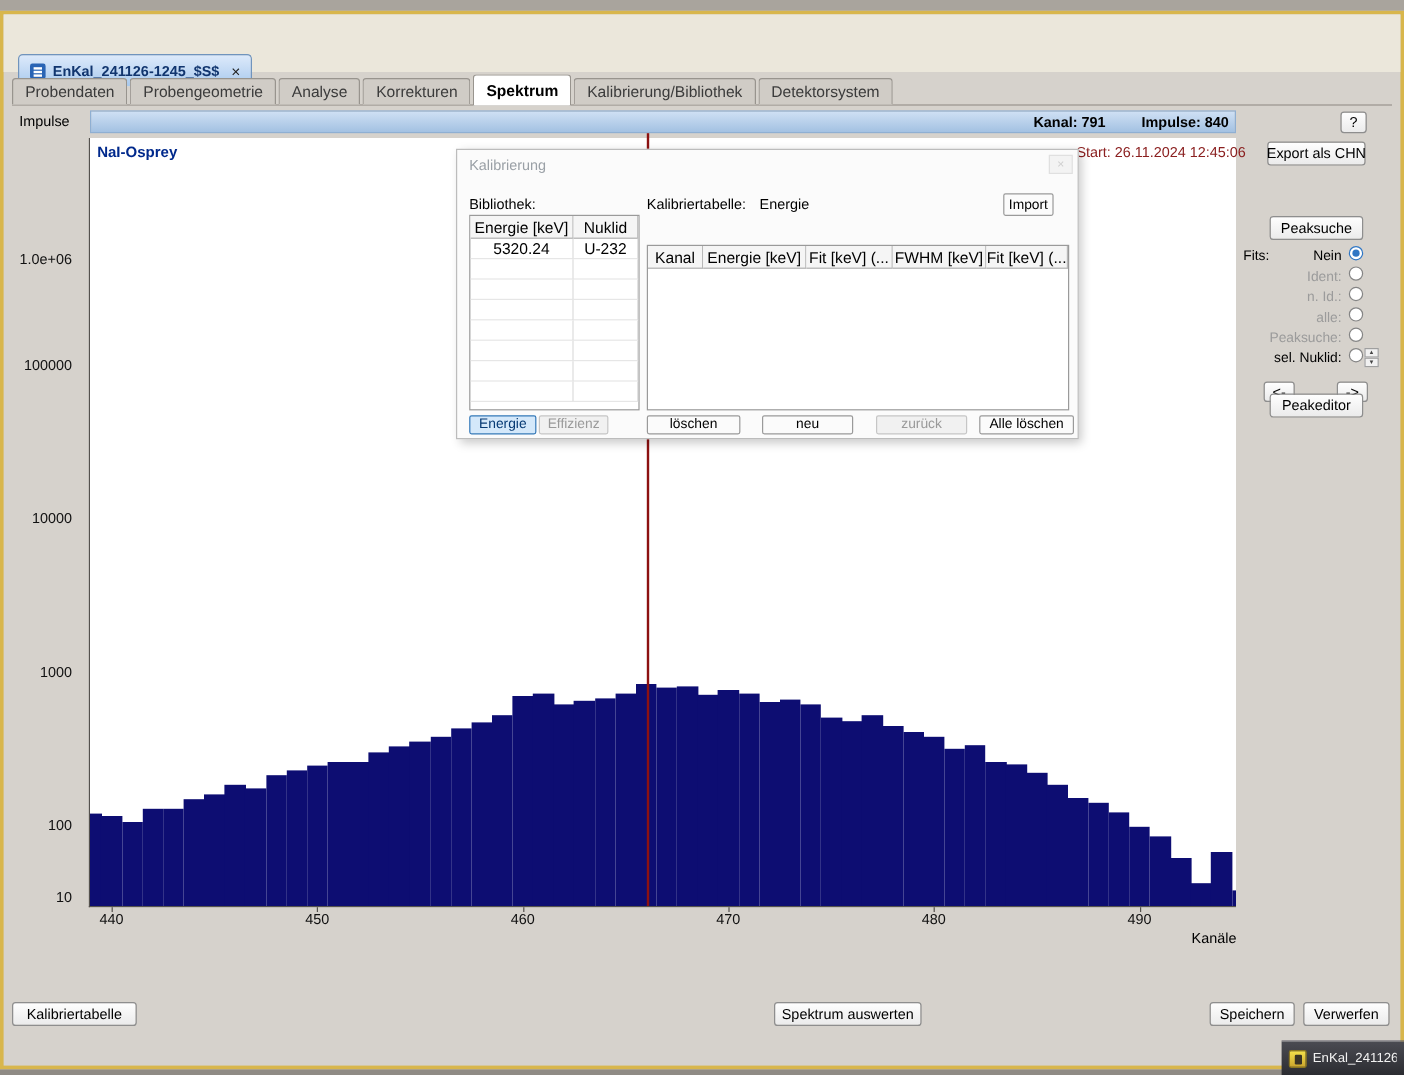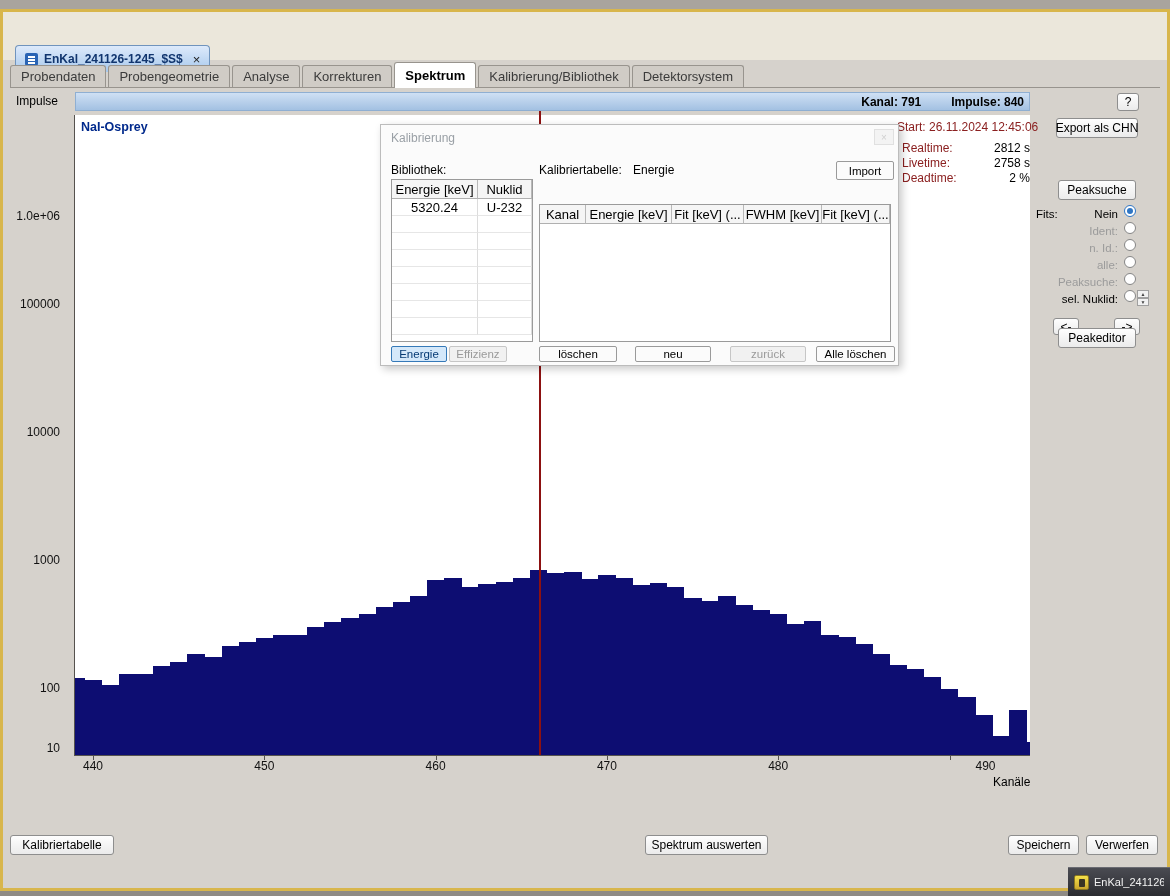--- a/index.html
+++ b/index.html
@@ -196,43 +196,29 @@
       <div class="xtick" style="left: 18px;">440</div>
       <div class="xmark" style="left: 189.3px;"></div>
       <div class="xtick" style="left: 189.3px;">450</div>
       <div class="xmark" style="left: 360.6px;"></div>
       <div class="xtick" style="left: 360.6px;">460</div>
       <div class="xmark" style="left: 531.9px;"></div>
       <div class="xtick" style="left: 531.9px;">470</div>
       <div class="xmark" style="left: 703.2px;"></div>
       <div class="xtick" style="left: 703.2px;">480</div>
       <div class="xmark" style="left: 874.5px;"></div>
-      <div class="xtick" style="left: 874.5px; margin-left: 36px;">490</div>
+      <div class="xtick" style="left: 874.5px;">490</div>
     </div>
   <div class="xaxis-name">Kanäle</div>
 
   <div class="btn" style="left:1117px; top:93px; width:22px; height:18px;">?</div>
   <div class="btn" style="left:1056px; top:118px; width:82px; height:20px;">Export als CHN</div>
 
   <div class="stats">
     <div class="start">Start: 26.11.2024 12:45:06</div>
-    <div id="stats-rows">
-        <div class="stat-row">
-          <span class="lbl">Realtime:</span>
-          <span class="val">2812 s</span>
-        </div>
-        <div class="stat-row">
-          <span class="lbl">Livetime:</span>
-          <span class="val">2758 s</span>
-        </div>
-        <div class="stat-row">
-          <span class="lbl">Deadtime:</span>
-          <span class="val">2 %</span>
-        </div>
-      </div>
   </div>
 
   <div class="btn" style="left:1058px; top:180px; width:78px; height:20px;">Peaksuche</div>
 
   <div class="fits" id="fits">
       <div class="fits-row">
         <span class="lblarea">
           <span class="prefix">Fits:</span>
           <span class="lbl">Nein</span>
         </span>
@@ -284,21 +270,21 @@
   <div class="btn" style="left:1053px; top:318px; width:26px; height:17px;">&lt;-</div>
   <div class="btn" style="left:1114px; top:318px; width:26px; height:17px;">-&gt;</div>
   <div class="btn" style="left:1058px; top:328px; width:78px; height:20px;">Peakeditor</div>
 
   <div class="dialog">
     <div class="dlg-title">Kalibrierung</div>
     <div class="dlg-close">×</div>
     <div class="dlg-label" style="left:10px; top:38px;">Bibliothek:</div>
     <div class="dlg-label" style="left:158px; top:38px;">Kalibriertabelle:</div>
     <div class="dlg-label" style="left:252px; top:38px;">Energie</div>
-    <div class="dlg-btn" style="left:455px; top:36px; width:58px; height:19px;">Import</div>
+    <div class="dlg-btn" style="left:455px; top:36px; width:42px; height:19px;">Import</div>
     <div class="grid-wrap" id="library-table" style="left:10px; top:54px; width:142px; height:163px;">
         <div class="g-row g-head" style="height: 19px;">
           <div class="g-cell" style="width: 86px; height: 19px;">Energie [keV]</div>
           <div class="g-cell" style="width: 54px; height: 19px;">Nuklid</div>
         </div>
         <div class="g-row" style="height: 17px;">
           <div class="g-cell" style="width: 86px; height: 17px;">5320.24</div>
           <div class="g-cell" style="width: 54px; height: 17px;">U-232</div>
         </div>
         <div class="g-row" style="height: 17px;">

